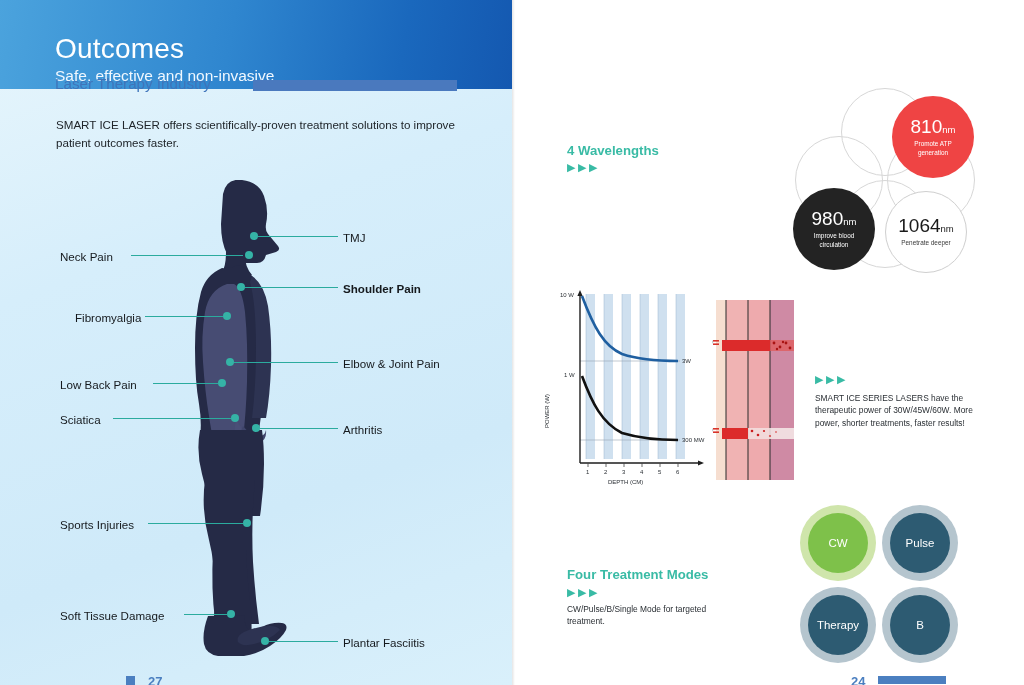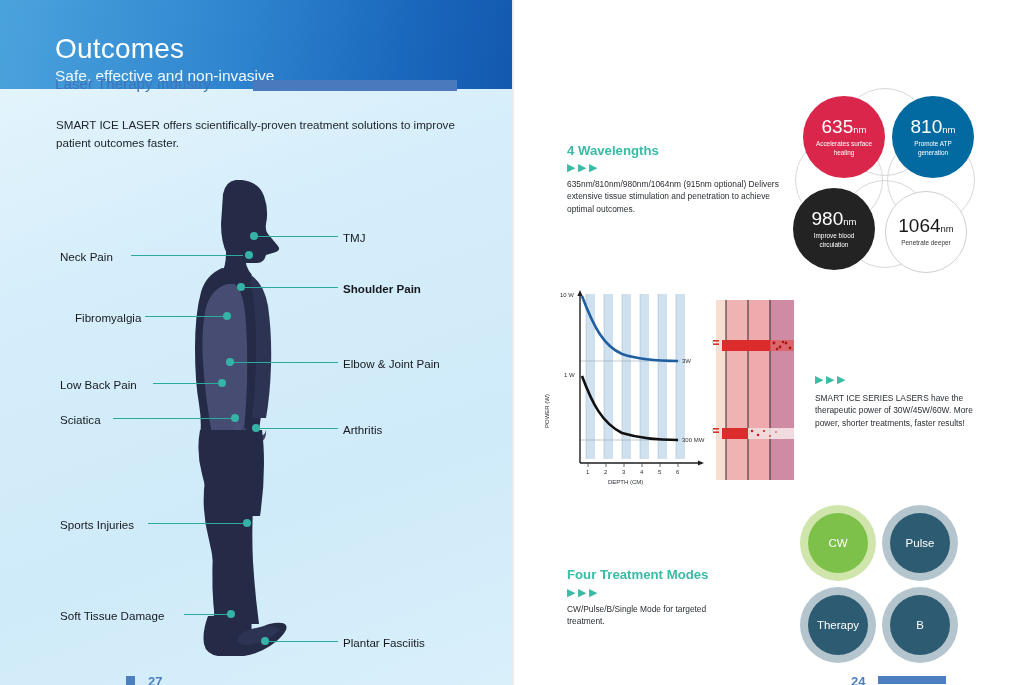--- a/index.html
+++ b/index.html
@@ -221,34 +221,29 @@
   <div id="gutter"></div>
 
   <div id="r-title">
     <br>
     <span>Laser Therapy Industry</span>
   </div>
   <div id="r-title-rule"></div>
 
   <div class="sect-h" style="left:567px;top:142px;">4 Wavelengths</div>
   <div class="arrows" style="left:567px;top:161px;">▶▶▶</div>
-  <div class="sect-p" style="left:567px;top:178px;width:218px;">635nm/810nm/980nm/1064nm (915nm optional) Delivers extensive tissue stimulation and penetration to achieve optimal outcomes.</div>
 
   <div id="wl-wrap">
     <div class="wl-ghost" style="left:48px;top:-8px;width:88px;height:88px;"></div>
     <div class="wl-ghost" style="left:48px;top:84px;width:88px;height:88px;"></div>
     <div class="wl-ghost" style="left:2px;top:40px;width:88px;height:88px;"></div>
     <div class="wl-ghost" style="left:94px;top:40px;width:88px;height:88px;"></div>
 
-    <div class="wl" style="left:10px;top:0;width:82px;height:82px;background:#d9264a;color:#ffffff;">
-      <div><span class="num">635</span><span class="unit">nm</span></div>
-      <div class="desc" style="width:62px;">Accelerates surface healing</div>
-    </div>
-
-    <div class="wl" style="left:99px;top:0;width:82px;height:82px;background:#0369a1;color:#ffffff;">
+
+    <div class="wl" style="left:99px;top:0;width:82px;height:82px;background:#ef4444;color:#ffffff;">
       <div><span class="num">810</span><span class="unit">nm</span></div>
       <div class="desc" style="width:62px;">Promote ATP generation</div>
     </div>
 
     <div class="wl" style="left:0px;top:92px;width:82px;height:82px;background:#232323;color:#ffffff;">
       <div><span class="num">980</span><span class="unit">nm</span></div>
       <div class="desc" style="width:62px;">Improve blood circulation</div>
     </div>
 
     <div class="wl" style="left:92px;top:95px;width:82px;height:82px;background:#ffffff;color:#1a1a1a;border:1px solid #cfcfcf;">

